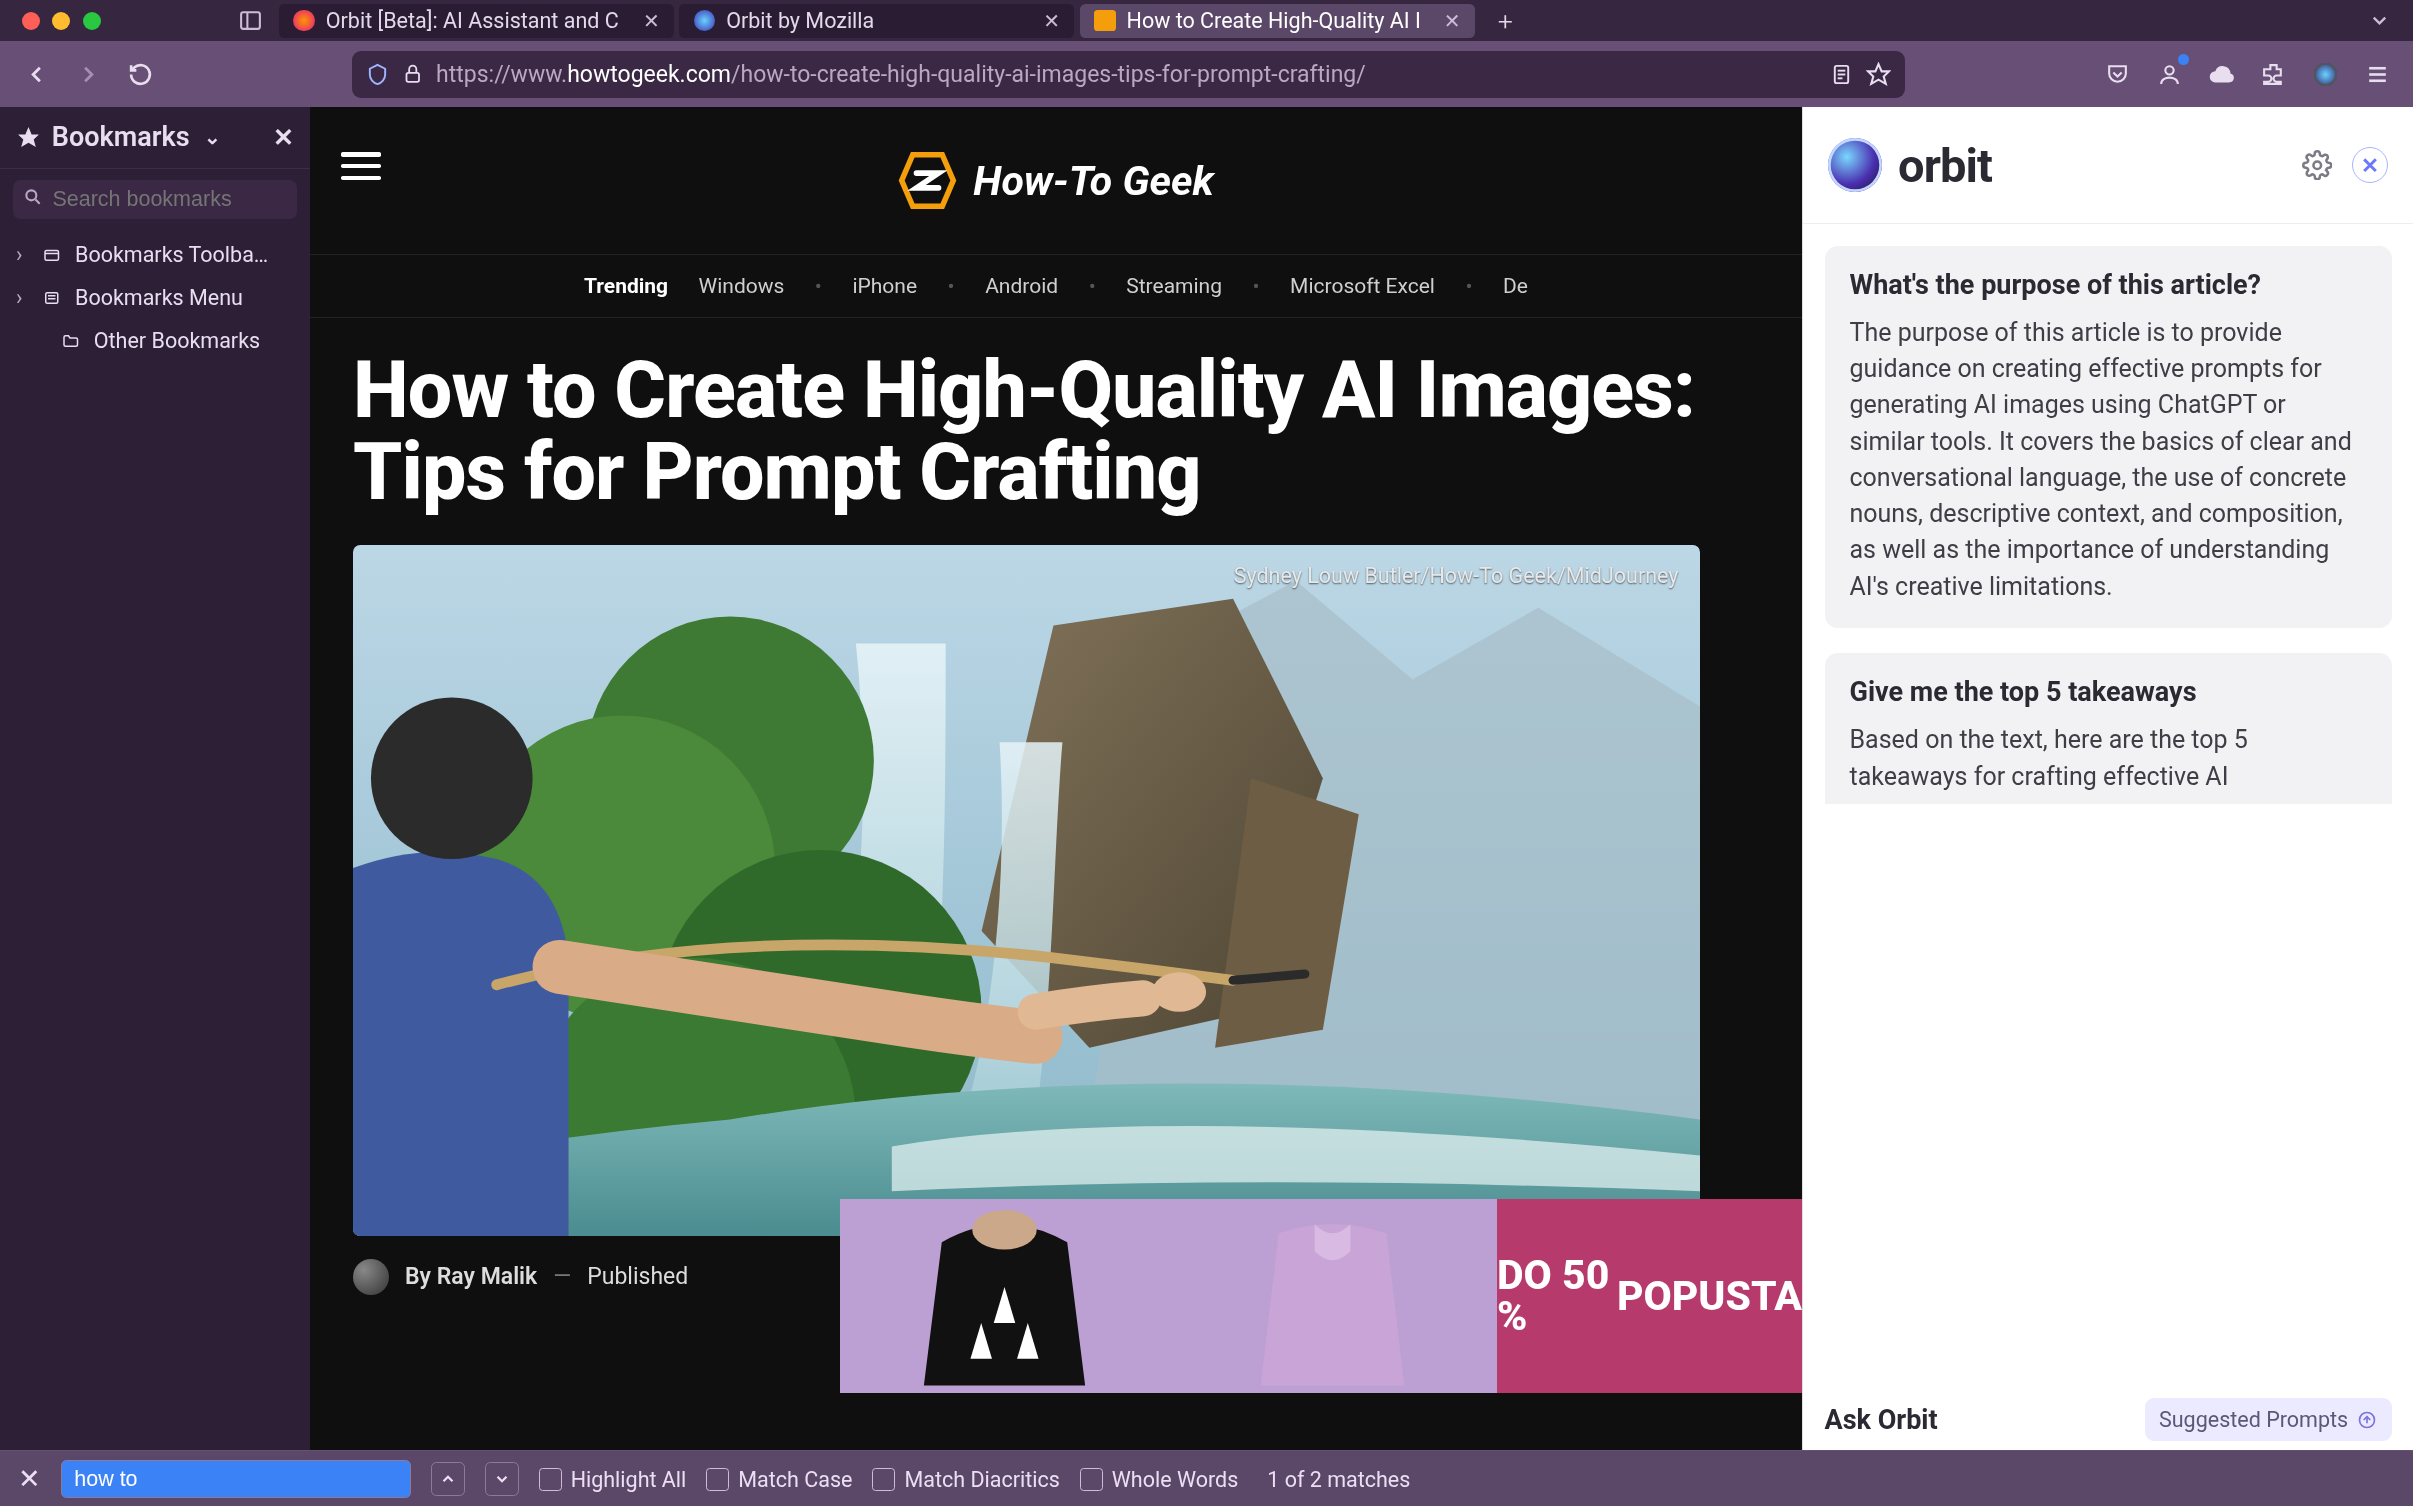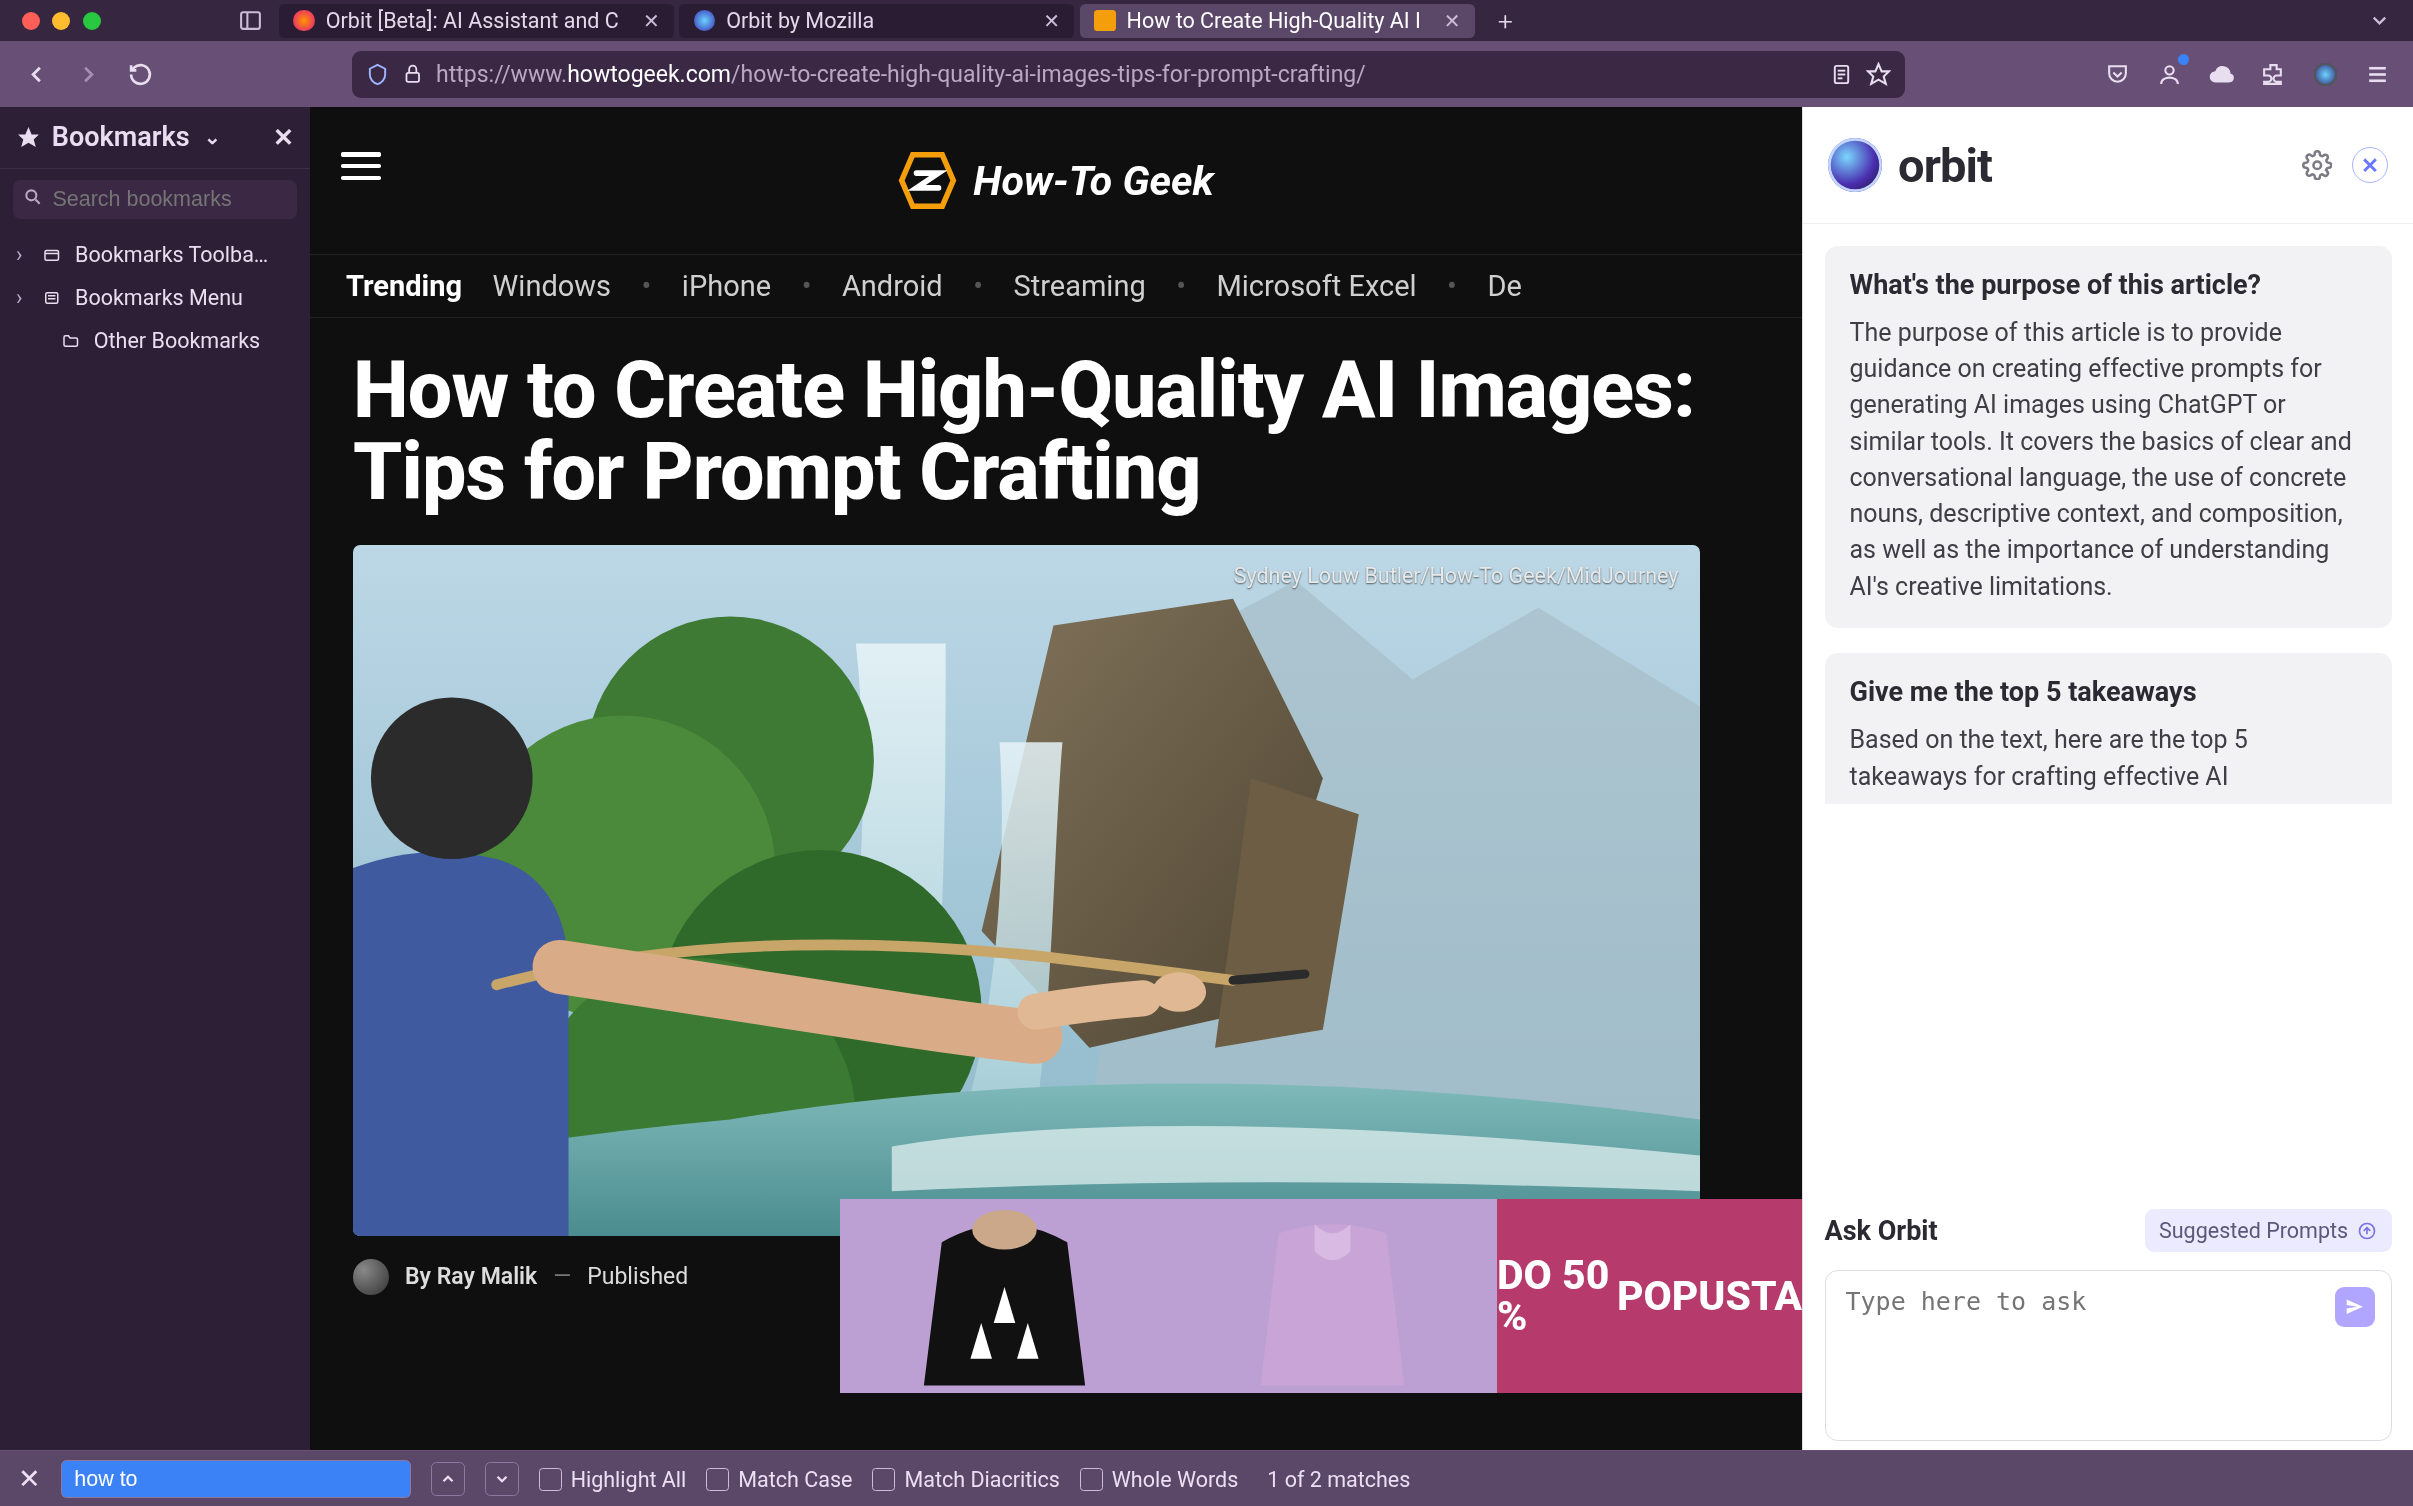--- a/index.html
+++ b/index.html
@@ -40,21 +40,21 @@
   .sb-row { display:flex; align-items:center; gap:10.8px; padding:9px 16px; white-space:nowrap; overflow:hidden;}
   .sb-row .caret{ color:#bda9c8; width:14.4px;}
   .sb-row .ic { width:23px; text-align:center;}
   .sb-row .lbl { overflow:hidden; text-overflow:ellipsis;}
   .page { flex:1; background:#0f0f10; color:#fff; position:relative; overflow:hidden; }
   .page-header { height:148px; display:flex; align-items:center; justify-content:center; background:#0f0f10; border-bottom:0.9px solid #222; position:relative;}
   .hamburger { position:absolute; left:30.5px; top:38px; }
   .hamburger div{ width:40px; height:4.5px; background:#fff; margin:7.2px 0; border-radius:1.8px;}
   .logo { display:flex; align-items:center; gap:16px; font-size:41px; font-weight:700; font-style:italic;}
   .logo-badge { width:59px; height:59px; }
-  .trend-row { height:63px; background:#0f0f10; display:flex; align-items:center; gap:30.5px; padding:0 36px; font-size:29px; border-bottom:0.9px solid #222; }
+  .trend-row { height:63px; background:#0f0f10; display:flex; align-items:center; gap:30.5px; padding:0 36px; font-size:21px; border-bottom:0.9px solid #222; justify-content:center;}
   .trend-row .lead { font-weight:700; color:#fff;}
   .trend-row .item { color:#cfcfcf;}
   .trend-row .sep { color:#555;}
 
   .article { padding:30.5px 43px; }
   .headline { font-size:79px; font-weight:800; line-height:1.05; letter-spacing:-0.9px; }
   .hero-wrap { margin-top:30.5px; position:relative; width:1347px; height:691px; border-radius:7.2px; overflow:hidden; background:linear-gradient(135deg,#0e1a22,#0a0f14);}
   .hero-credit { position:absolute; top:18px; right:21.5px; font-size:21.5px; color:#e8e8e8; text-shadow:0 0.9px 1.8px rgba(0,0,0,.6);}
   .hero-svg { width:100%; height:100%; display:block;}
   .byline-row { display:flex; align-items:center; gap:16px; margin-top:23px; font-size:23px; color:#ddd;}
@@ -428,28 +428,20 @@
         <h4>Ask Orbit</h4>
         <div class="sugg">
           <span>Suggested Prompts</span>
           <svg width="20" height="20" viewBox="0 0 24 24" fill="none" stroke="#7a73e0" stroke-width="2">
               <circle cx="12" cy="12" r="9"></circle>
               <polyline points="8 12 12 8 16 12"></polyline>
               <line x1="12" y1="8" x2="12" y2="16"></line>
             </svg>
         </div>
       </div>
-      <div class="ask-box">
-        <textarea placeholder="Type here to ask" style=""></textarea>
-        <div class="ask-send">
-          <svg width="21.5" height="21.5" viewBox="0 0 24 24" fill="#fff">
-              <path d="M3 20l18-8L3 4v6l12 2-12 2z"></path>
-            </svg>
-        </div>
-      </div>
     </div>
 
   </div>
 
 </div>
 
 <div class="findbar">
   <span class="find-close">✕</span>
   <input class="find-input" value="how to" style="">
   <div class="nav-btn">

